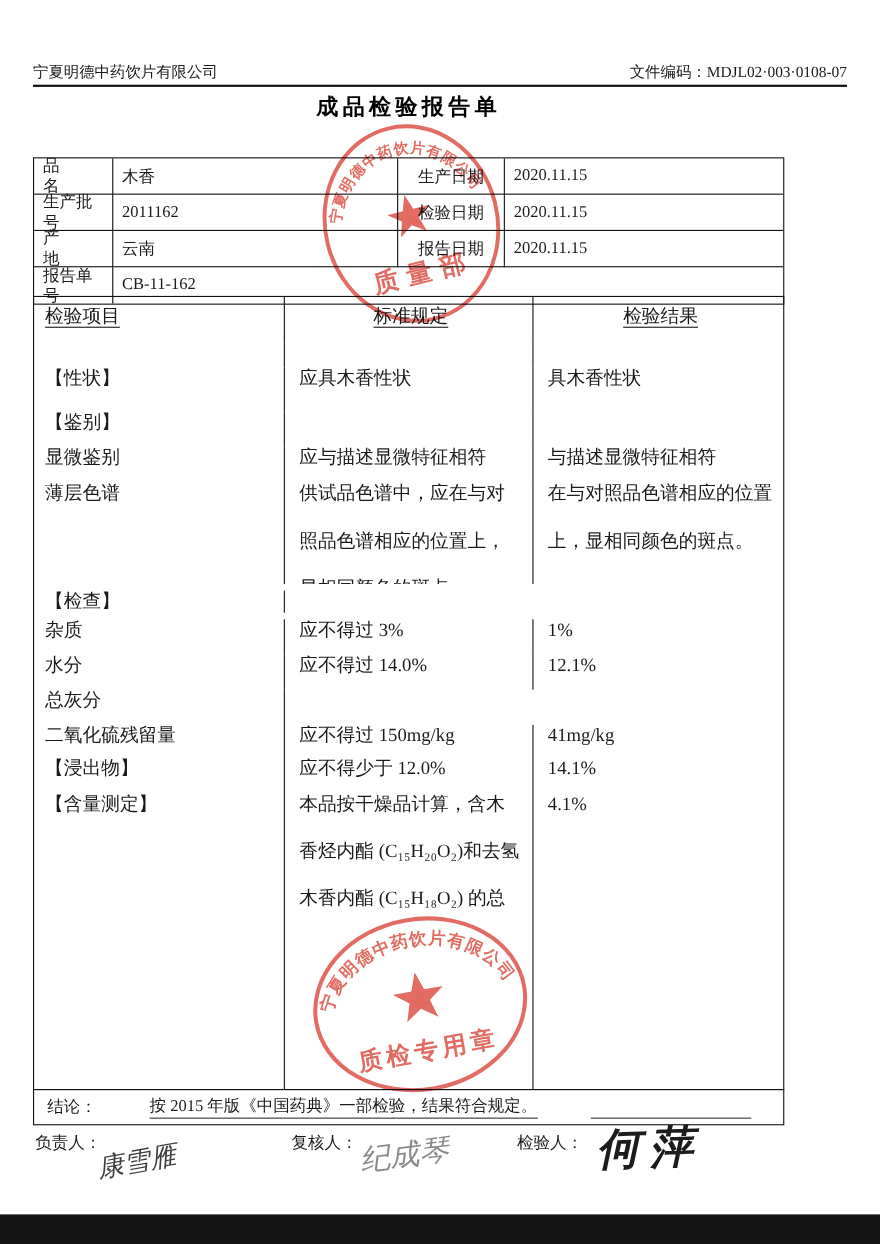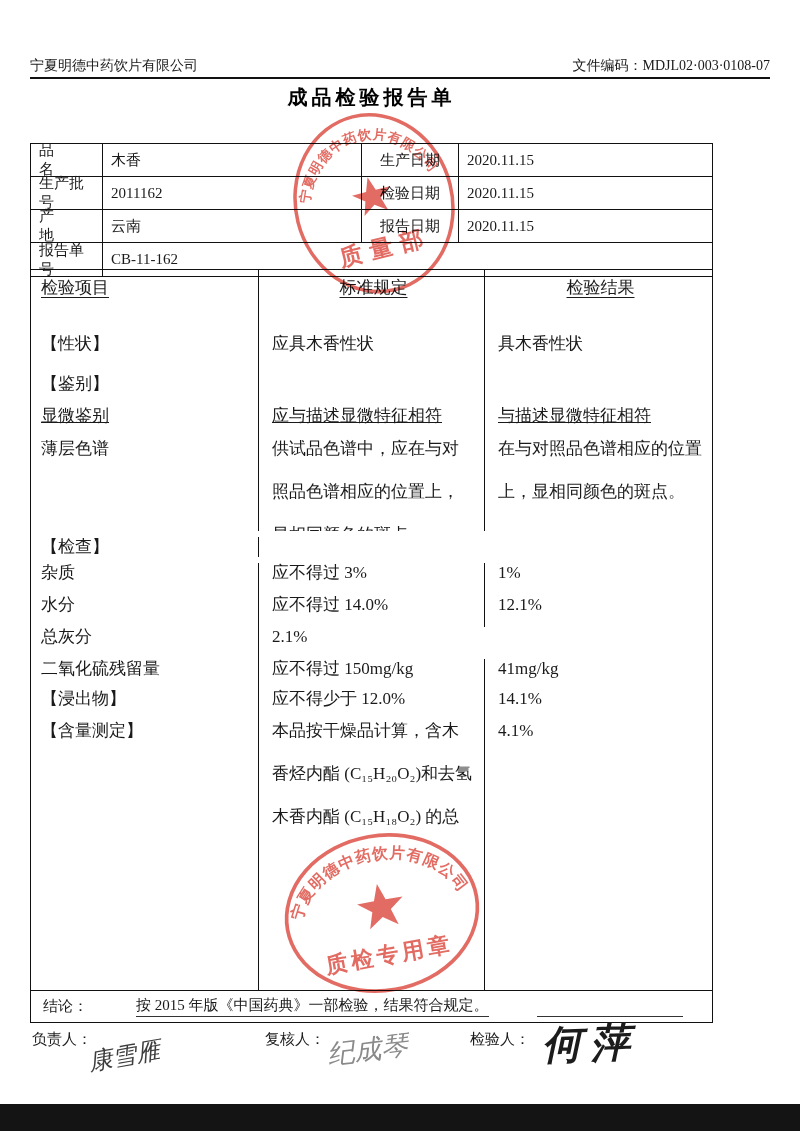--- a/index.html
+++ b/index.html
@@ -157,21 +157,21 @@
         <div class="icell c1">
           <div class="txt">【鉴别】</div>
         </div>
         <div class="icell c2">
           <div class="txt"></div>
         </div>
         <div class="icell c3">
           <div class="txt"></div>
         </div>
       </div>
-      <div class="irow " style="height: 32px; text-decoration: underline;">
+      <div class="irow " style="height: 32px;">
         <div class="icell c1">
           <div class="txt">显微鉴别</div>
         </div>
         <div class="icell c2">
           <div class="txt">应与描述显微特征相符</div>
         </div>
         <div class="icell c3">
           <div class="txt">与描述显微特征相符</div>
         </div>
       </div>
@@ -215,23 +215,20 @@
         <div class="icell c2">
           <div class="txt">应不得过 14.0%</div>
         </div>
         <div class="icell c3">
           <div class="txt">12.1%</div>
         </div>
       </div>
       <div class="irow " style="height: 32px;">
         <div class="icell c1">
           <div class="txt">总灰分</div>
-        </div>
-        <div class="icell c3">
-          <div class="txt">2.1%</div>
         </div>
       </div>
       <div class="irow " style="height: 30px;">
         <div class="icell c1">
           <div class="txt">二氧化硫残留量</div>
         </div>
         <div class="icell c2">
           <div class="txt">应不得过 150mg/kg</div>
         </div>
         <div class="icell c3">

